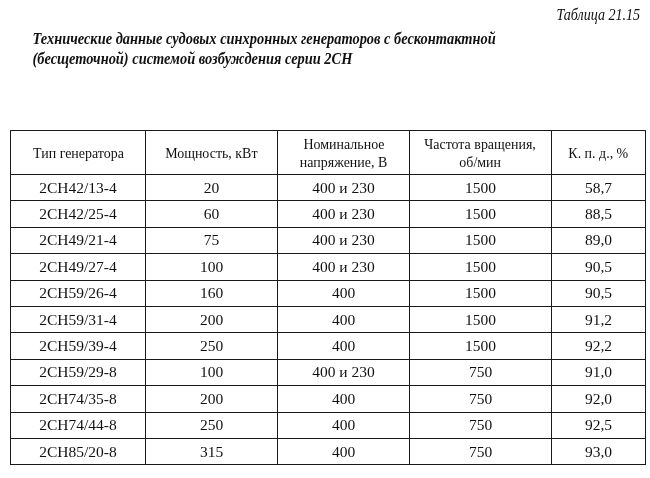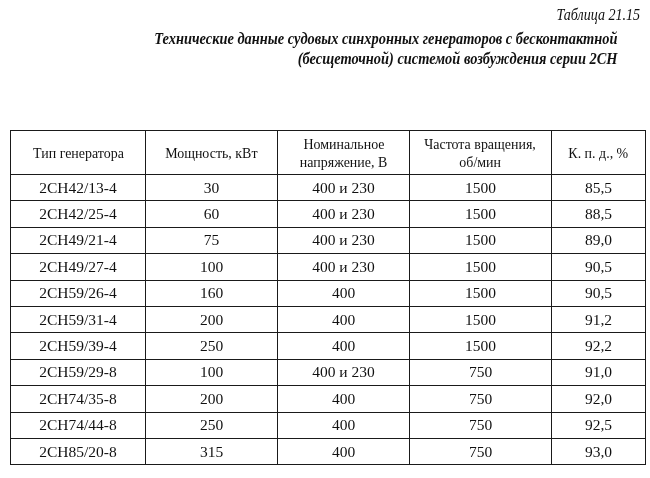--- a/index.html
+++ b/index.html
@@ -22,21 +22,21 @@
       font-style: italic;
       font-size: 16px;
       transform: scaleX(0.88);
       transform-origin: right center;
     }
     .caption {
       position: absolute;
       left: 0;
       width: 650px;
       top: 29px;
-      text-align: right;
+      text-align: left;
       font-style: italic;
       font-weight: bold;
       font-size: 16px;
       line-height: 20px;
     }
     .caption span {
       display: block;
       transform: scaleX(0.9);
     }
     table.specs {
@@ -97,24 +97,24 @@
       <th><span class="sq">Тип генератора</span></th>
       <th><span class="sq">Мощность, кВт</span></th>
       <th><span class="sq">Номинальное</span><br><span class="sq">напряжение, В</span></th>
       <th><span class="sq">Частота вращения,</span><br><span class="sq">об/мин</span></th>
       <th><span class="sq">К. п. д., %</span></th>
     </tr>
   </thead>
   <tbody>
     <tr>
       <td>2СН42/13-4</td>
-      <td>30</td>
+      <td>20</td>
       <td>400 и 230</td>
       <td>1500</td>
-      <td>85,5</td>
+      <td>58,7</td>
     </tr>
     <tr>
       <td>2СН42/25-4</td>
       <td>60</td>
       <td>400 и 230</td>
       <td>1500</td>
       <td>88,5</td>
     </tr>
     <tr>
       <td>2СН49/21-4</td>

